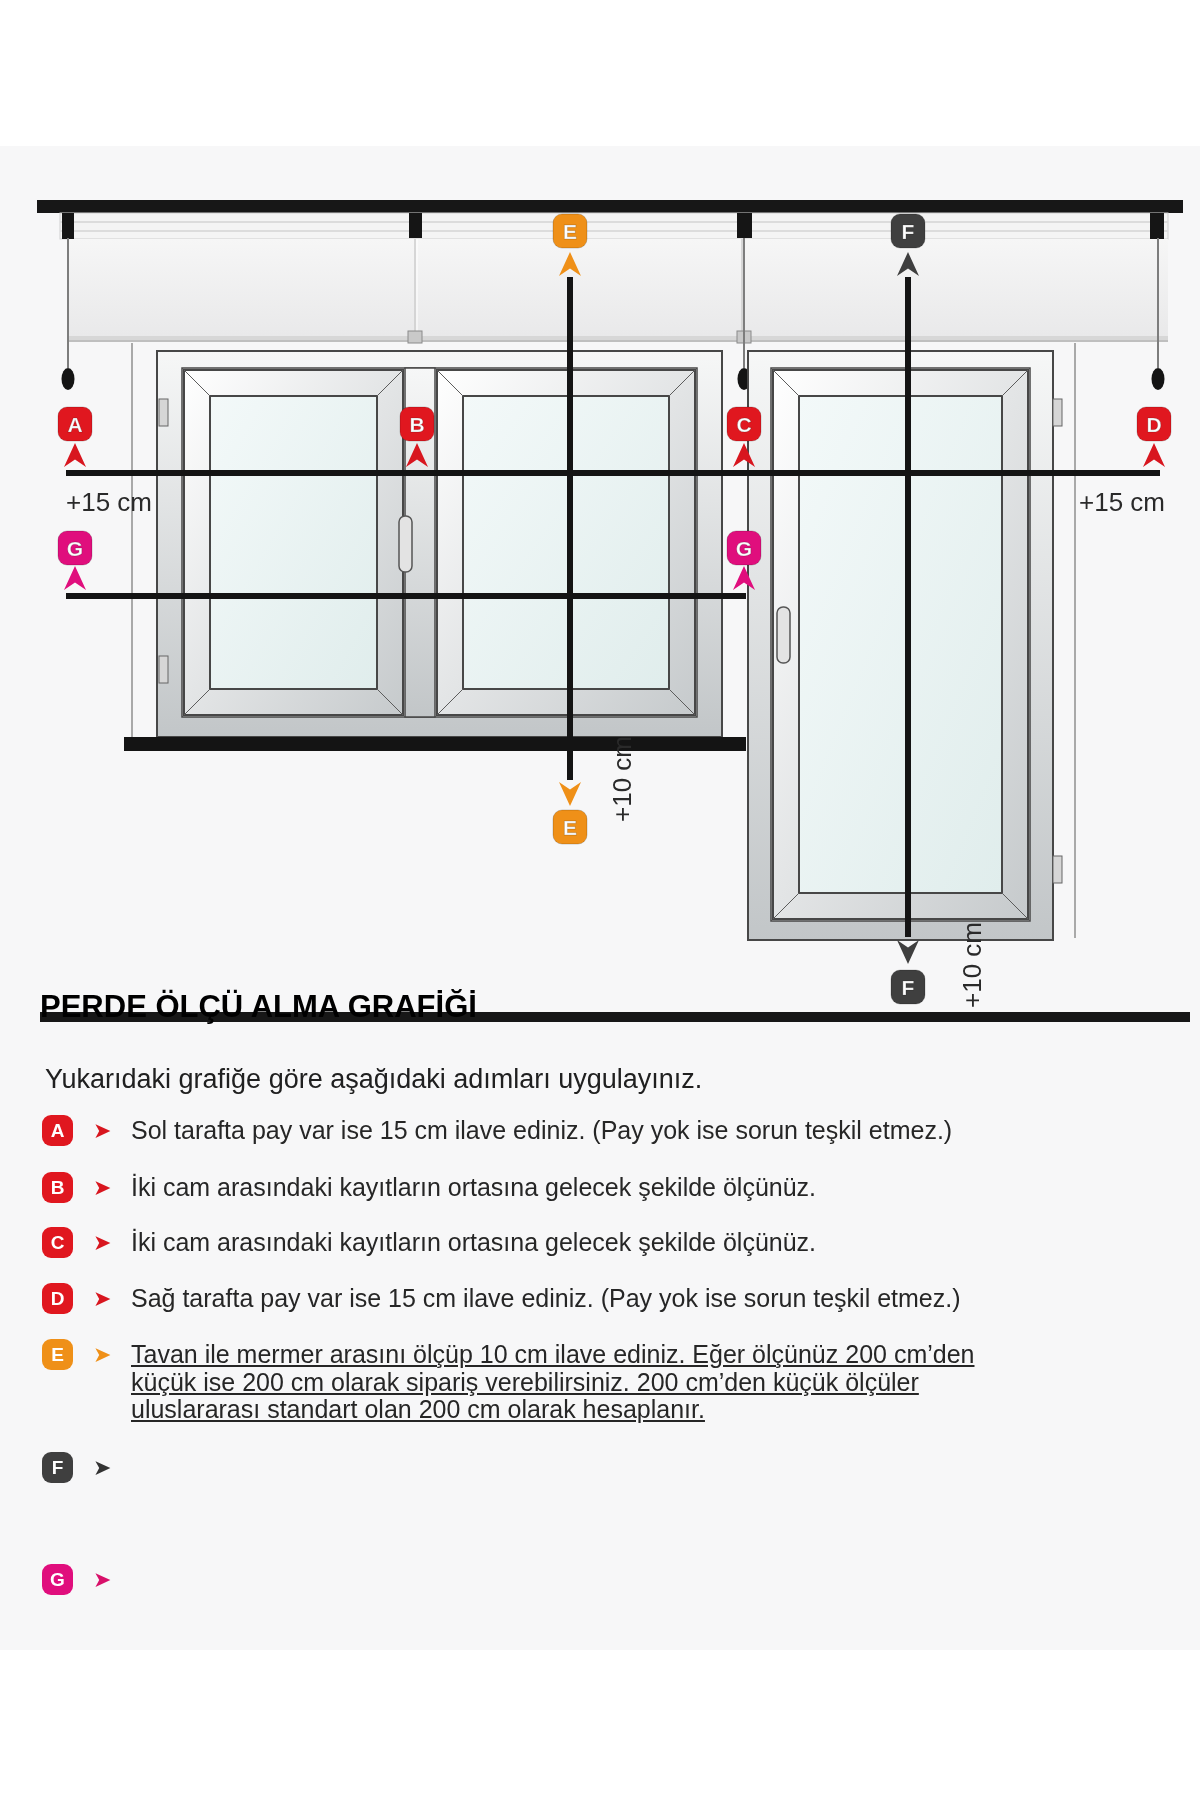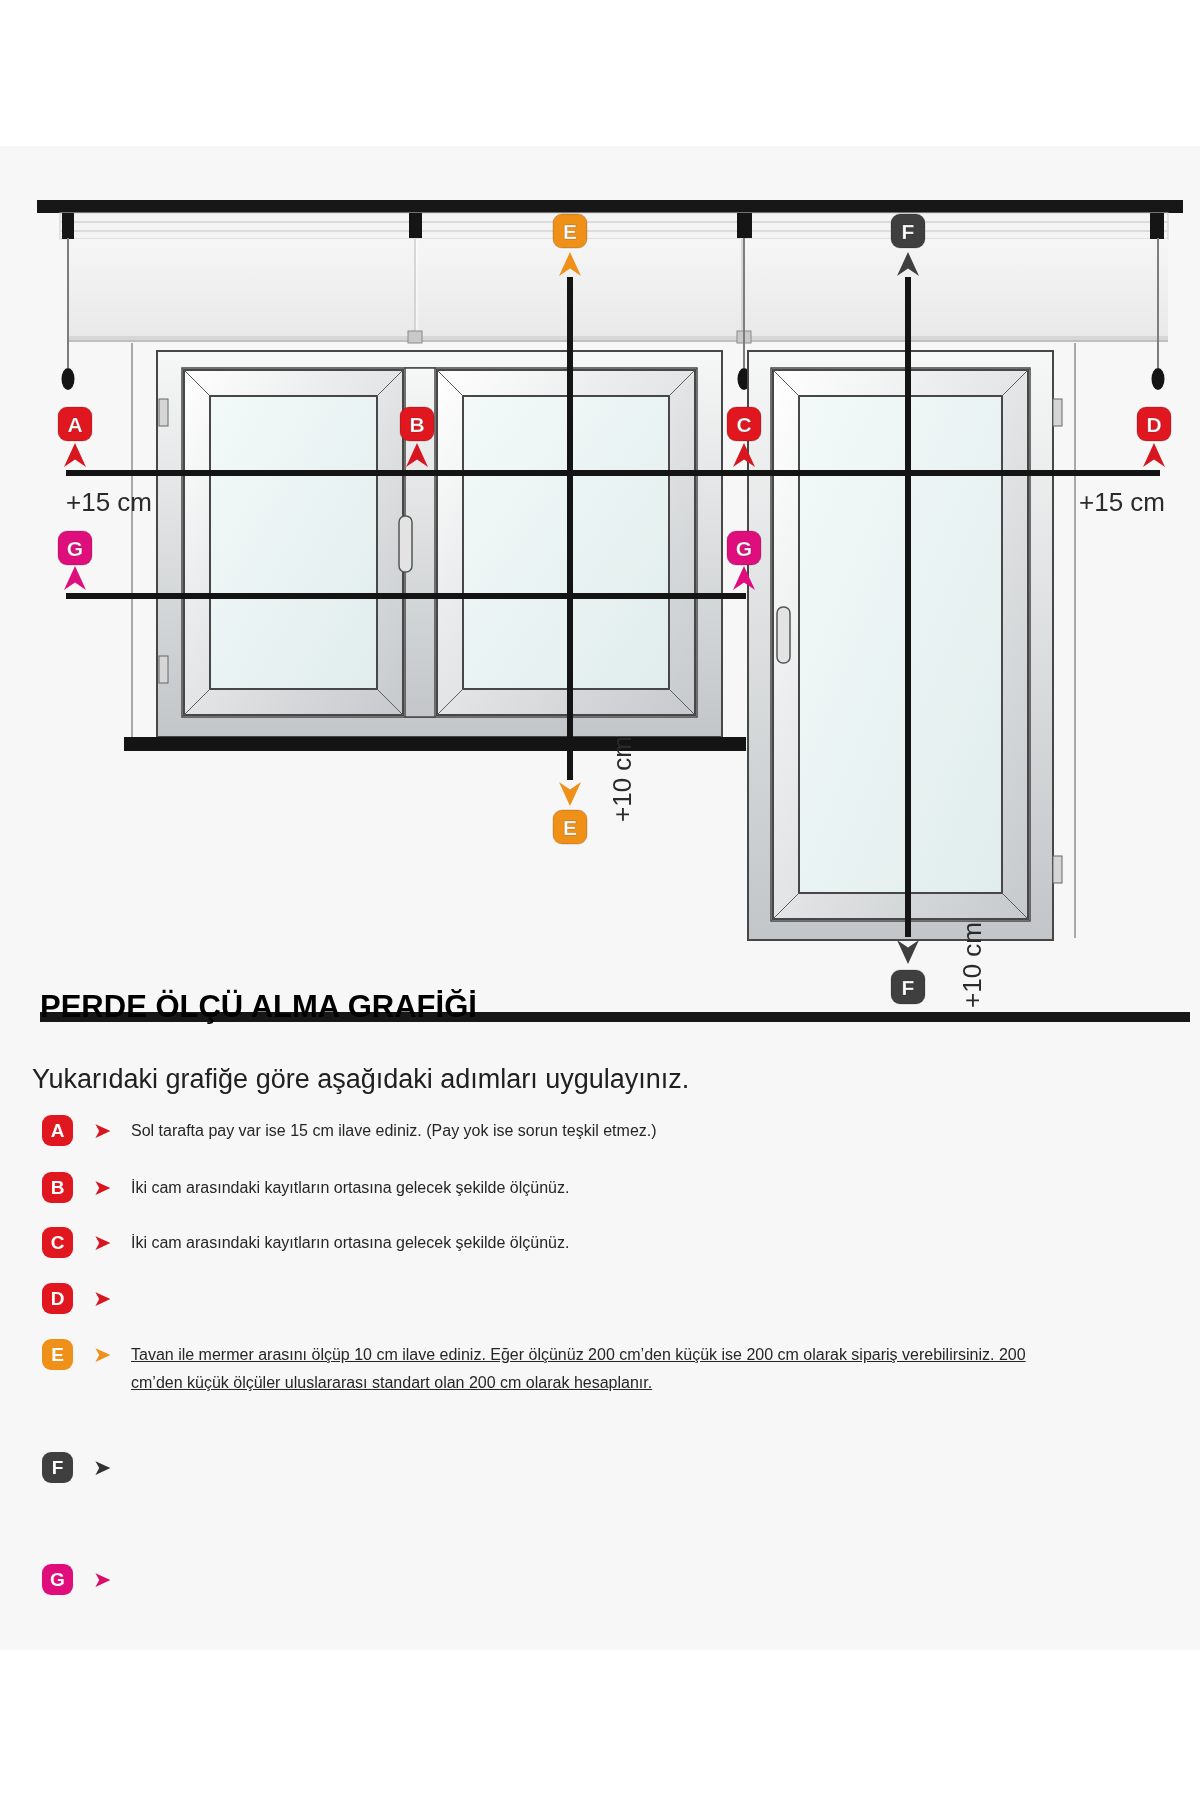--- a/index.html
+++ b/index.html
@@ -7,34 +7,34 @@
        font-family:"Liberation Sans",sans-serif;-webkit-font-smoothing:antialiased;}
   .stage{position:absolute;left:0;top:0;width:1200px;height:1800px;overflow:hidden;}
   .panel{position:absolute;left:0;top:146px;width:1200px;height:1504px;background:#f7f7f8;}
   svg.diagram{position:absolute;left:0;top:0;}
   svg text{font-family:"Liberation Sans",sans-serif;}
   .badge-letter{font-weight:bold;font-size:21px;fill:#ffffff;text-anchor:middle;}
   .measure-text{font-size:26px;fill:#2a2a2a;}
   
   .section-title{position:absolute;left:40px;top:990px;margin:0;font-size:31px;line-height:34px;
                  font-weight:bold;color:#000000;letter-spacing:0px;}
-  .section-subtitle{position:absolute;left:32px;top:1064px;margin:0;font-size:27px;line-height:30px;color:#202020;}
+  .section-subtitle{position:absolute;left:45px;top:1064px;margin:0;font-size:27px;line-height:30px;color:#202020;}
   .step{position:absolute;left:42px;width:1120px;display:flex;align-items:flex-start;}
   .step-badge{flex:0 0 auto;width:31px;height:31px;border-radius:9px;color:#fff;font-weight:bold;
               font-size:19px;display:flex;align-items:center;justify-content:center;}
   .badge-red{background:#e0171f;}
   .badge-orange{background:#ef9018;}
   .badge-dark{background:#3f3f3f;}
   .badge-magenta{background:#e00e7d;}
   .step-chevron{flex:0 0 auto;margin-left:20px;width:24px;font-size:22px;line-height:31px;}
   .chev-red{color:#d8161f;}
   .chev-orange{color:#ef9018;}
   .chev-dark{color:#333333;}
   .chev-magenta{color:#d8106a;}
-  .step-text{margin-left:14px;font-size:16px;line-height:27.5px;color:#262626;padding-top:2px;}
+  .step-text{margin-left:14px;font-size:25px;line-height:27.5px;color:#262626;padding-top:2px;}
   .step-e .step-text{max-width:912px;text-decoration:underline;}
   .step-f .step-text{max-width:845px;}
   #step-a{top:1115px;} #step-b{top:1172px;} #step-c{top:1227px;} #step-d{top:1283px;}
   #step-e{top:1339px;} #step-f{top:1452px;} #step-g{top:1564px;}
 </style>
 </head>
 <body>
 
 <div class="stage">
   <div class="panel"></div>
@@ -229,20 +229,21 @@
     <span class="step-text">İki cam arasındaki kayıtların ortasına gelecek şekilde ölçünüz.</span>
   </div>
   <div class="step step-c" id="step-c">
     <span class="step-badge badge-red">C</span>
     <span class="step-chevron chev-red">➤</span>
     <span class="step-text">İki cam arasındaki kayıtların ortasına gelecek şekilde ölçünüz.</span>
   </div>
   <div class="step step-d" id="step-d">
     <span class="step-badge badge-red">D</span>
     <span class="step-chevron chev-red">➤</span>
+    <span class="step-text">Sağ tarafta pay var ise 15 cm ilave ediniz. (Pay yok ise sorun teşkil etmez.)</span>
   </div>
   <div class="step step-e" id="step-e">
     <span class="step-badge badge-orange">E</span>
     <span class="step-chevron chev-orange">➤</span>
     <span class="step-text">Tavan ile mermer arasını ölçüp 10 cm ilave ediniz. Eğer ölçünüz 200 cm’den küçük ise 200 cm olarak sipariş verebilirsiniz. 200 cm’den küçük ölçüler uluslararası standart olan 200 cm olarak hesaplanır.</span>
   </div>
   <div class="step step-f" id="step-f">
     <span class="step-badge badge-dark">F</span>
     <span class="step-chevron chev-dark">➤</span>
   </div>

